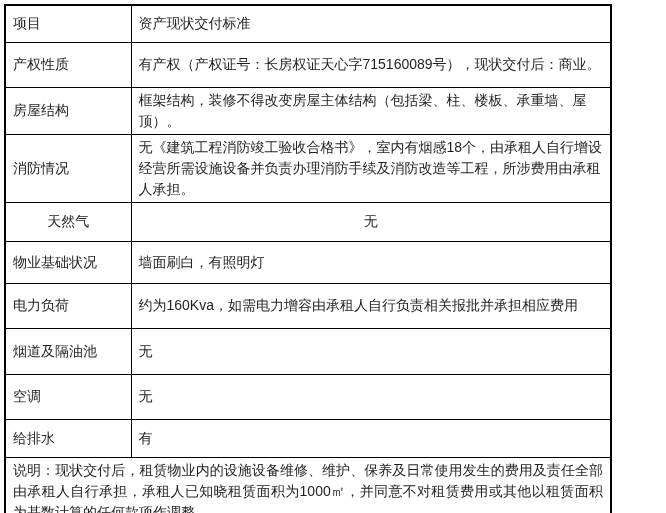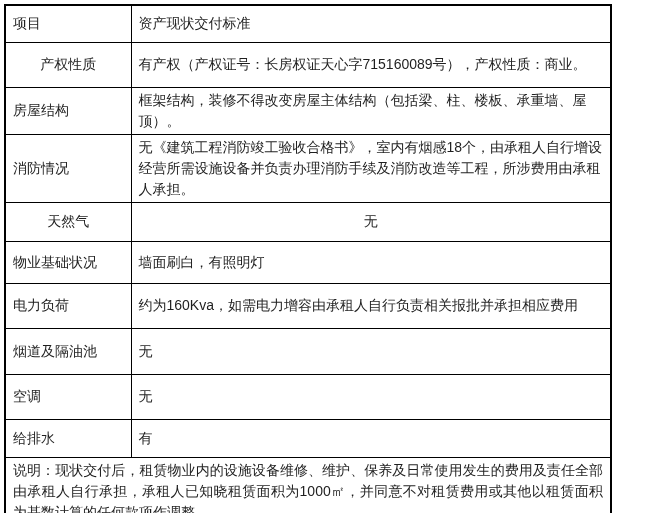--- a/index.html
+++ b/index.html
@@ -26,21 +26,21 @@
   table.delivery col.c-label { width: 126px; }
   table.delivery td {
     border: 1px solid #000;
     padding: 2px 7px;
     vertical-align: middle;
     font-size: 14px;
     line-height: 21px;
     word-break: break-all;
   }
   td.label-cell { padding-left: 6px; }
-  td.label-center { text-align: center; }
+  td.label-center { }
   td.note-cell {
     vertical-align: top;
     padding-top: 2px;
     line-height: 20px;
     text-align: justify;
   }
   
   tr.r0  { height: 37px; }
   tr.r1  { height: 45px; }
   tr.r2  { height: 45px; margin-top: 20px; }
@@ -62,21 +62,21 @@
       <col class="c-label">
       <col class="c-value">
     </colgroup>
     <tbody>
       <tr class="r0">
         <td class="label-cell">项目</td>
         <td>资产现状交付标准</td>
       </tr>
       <tr class="r1">
         <td class="label-cell label-center">产权性质</td>
-        <td>有产权（产权证号：长房权证天心字715160089号），产权性质：商业。</td>
+        <td>有产权（产权证号：长房权证天心字715160089号），现状交付后：商业。</td>
       </tr>
       <tr class="r2">
         <td class="label-cell">房屋结构</td>
         <td>框架结构，装修不得改变房屋主体结构（包括梁、柱、楼板、承重墙、屋顶）。</td>
       </tr>
       <tr class="r3">
         <td class="label-cell">消防情况</td>
         <td>无《建筑工程消防竣工验收合格书》，室内有烟感18个，由承租人自行增设经营所需设施设备并负责办理消防手续及消防改造等工程，所涉费用由承租人承担。</td>
       </tr>
       <tr class="r4">

